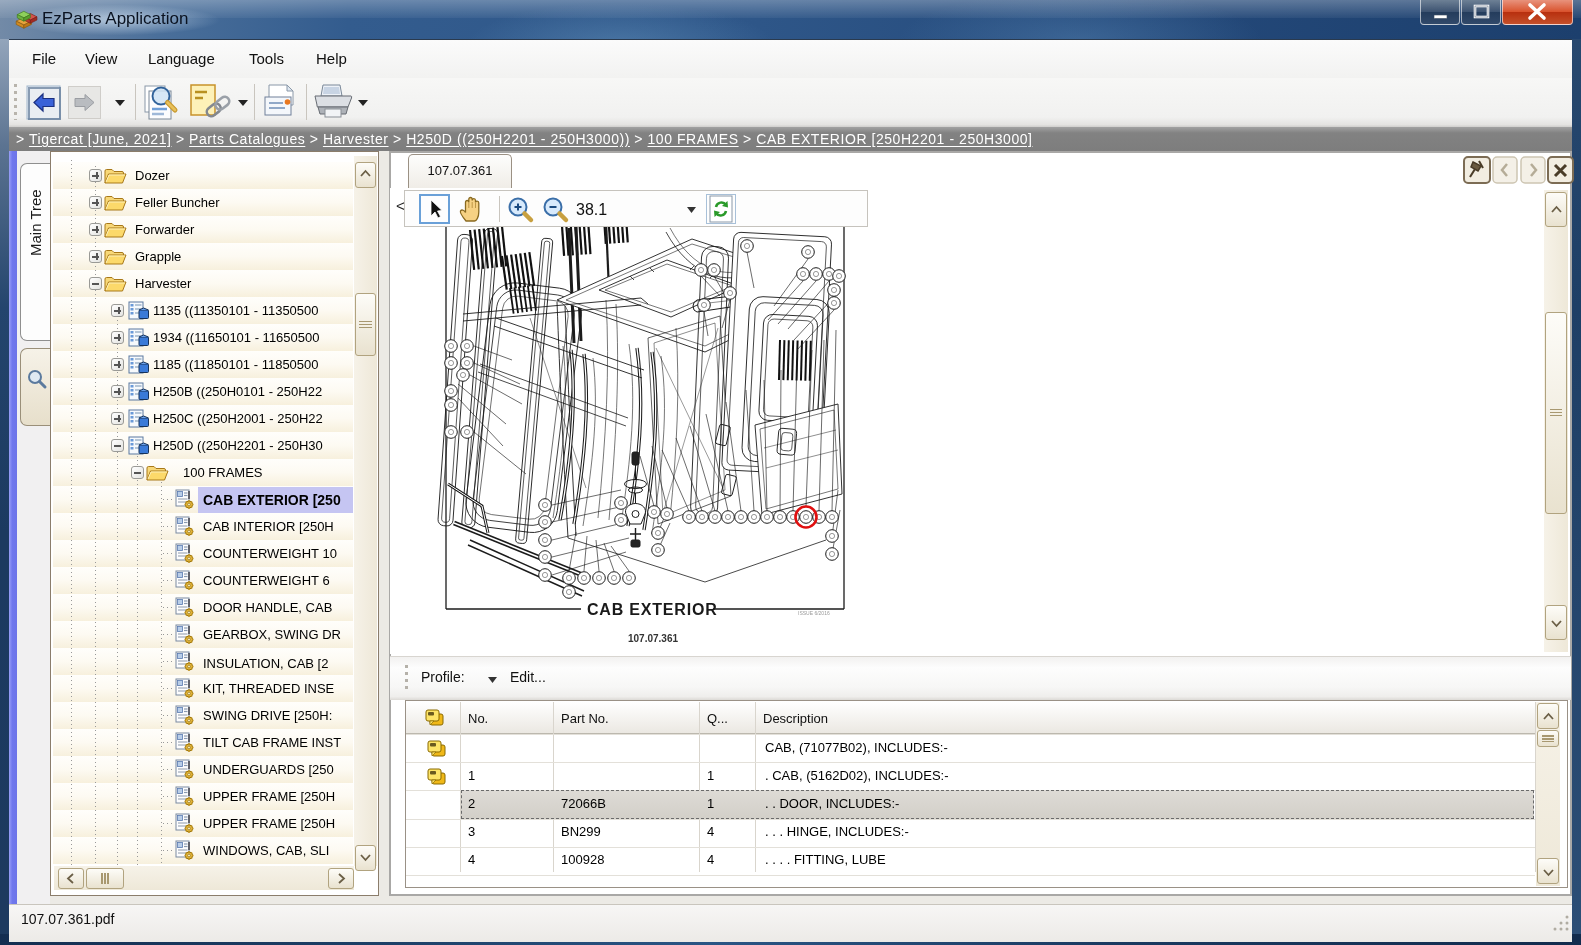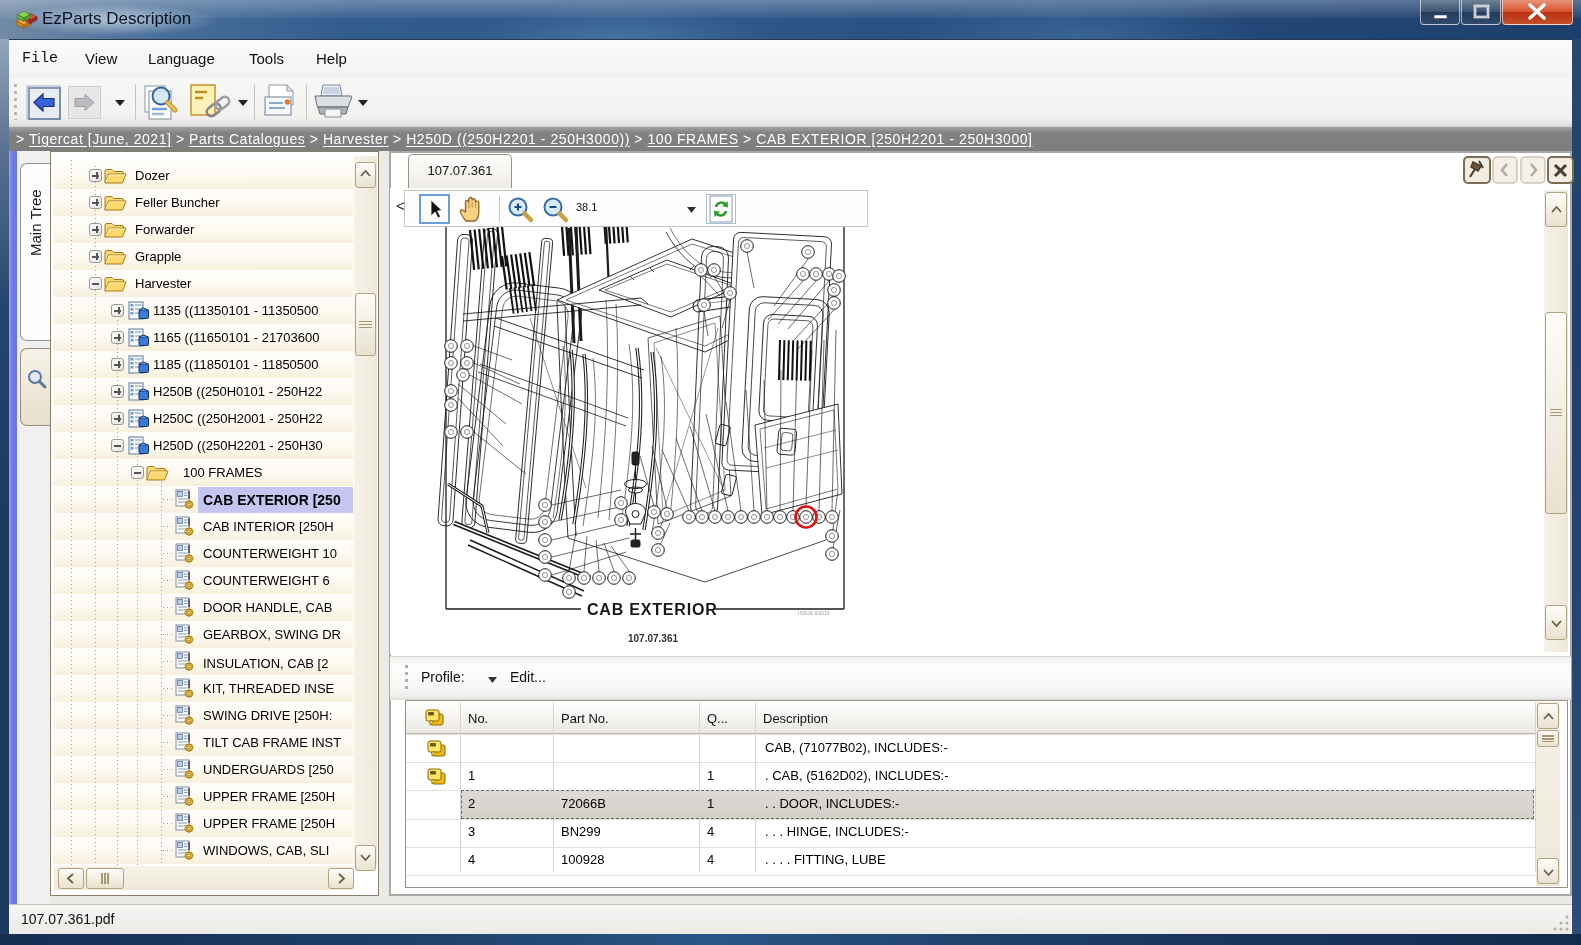--- a/index.html
+++ b/index.html
@@ -73,55 +73,55 @@
 #tablebox { left:405px; top:700px; width:1163px; height:188px; background:#fff;
   border:1px solid #9a9186; }
 .th { position:absolute; font-size:13px; color:#101010; top:711px; }
 .hdr { left:406px; top:702px; width:1129px; height:32px;
   background:linear-gradient(to bottom,#ffffff,#ebe8e2); border-bottom:1px solid #bcb8ae; }
 .colline { position:absolute; top:702px; width:1px; height:170px; background:#d9d5cd; }
 .rowline { position:absolute; left:406px; width:1129px; height:1px; background:#e3e0d9; }
 .td { position:absolute; font-size:13px; color:#000;text-align:center; }
 #selrow { left:461px; top:790px; width:1073px; height:29px;
   background:linear-gradient(to bottom,#dedbd6,#d2cfc8); outline:1px dashed #6a6a6a; outline-offset:-1px; }
-#statusbar { left:9px; top:904px; width:1563px; height:30px;
+#statusbar { left:9px; top:904px; width:1563px; height:38px;
   background:linear-gradient(to bottom,#f7f6f5,#eceae7); border-top:1px solid #c9c5bd;
   font-size:14px; color:#101010; line-height:29px; padding-left:12px; }
 </style></head><body>
 <div class="abs" id="titlebar">
     <div class="sheen"></div>
   </div>
 <svg class="abs" style="left:14px;top:9px" width="24" height="21" viewBox="0 0 22 19">
 <polygon points="2,11 9,7.5 16,11 9,14.5" fill="#e8a33b" stroke="#8a5a10" stroke-width="0.6"></polygon>
 <polygon points="2,11 2,14 9,17.5 9,14.5" fill="#d18a20" stroke="#8a5a10" stroke-width="0.6"></polygon>
 <polygon points="16,11 16,14 9,17.5 9,14.5" fill="#c07614" stroke="#8a5a10" stroke-width="0.6"></polygon>
 <polygon points="9,7 15,4 21,7 15,10" fill="#d4544a" stroke="#7a1f18" stroke-width="0.6"></polygon>
 <polygon points="9,7 9,10 15,13 15,10" fill="#b83a30" stroke="#7a1f18" stroke-width="0.6"></polygon>
 <polygon points="21,7 21,10 15,13 15,10" fill="#a32a22" stroke="#7a1f18" stroke-width="0.6"></polygon>
 <polygon points="3,5 9,2 15,5 9,8" fill="#8ed05c" stroke="#3e7a1e" stroke-width="0.6"></polygon>
 <polygon points="3,5 3,8 9,11 9,8" fill="#6cb23e" stroke="#3e7a1e" stroke-width="0.6"></polygon>
 <polygon points="15,5 15,8 9,11 9,8" fill="#58a02e" stroke="#3e7a1e" stroke-width="0.6"></polygon>
 </svg>
-<div class="abs" id="apptitle">EzParts Description</div>
+<div class="abs" id="apptitle">EzParts Application</div>
 <div class="abs winbtn" id="btnmin"><svg width="38" height="23">
       <rect x="13" y="15" width="13" height="3.5" fill="#fff" stroke="#3a4a60" stroke-width="0.6"></rect>
     </svg></div>
 <div class="abs winbtn" id="btnmax"><svg width="38" height="23">
       <rect x="13" y="6" width="13" height="11" fill="none" stroke="#fff" stroke-width="2.6"></rect>
       <rect x="13" y="6" width="13" height="11" fill="none" stroke="#3a4a60" stroke-width="0.5"></rect>
     </svg></div>
 <div class="abs winbtn" id="btnclose"><svg width="69" height="23">
       <path d="M27 5 L41 18 M41 5 L27 18" stroke="#fff" stroke-width="3.6" stroke-linecap="round"></path>
     </svg></div>
 <div class="abs" id="leftborder"></div>
 <div class="abs" id="rightborder"></div>
 <div class="abs" id="bottomborder"></div>
 <div class="abs" id="client"></div>
 <div class="abs" id="menubar"></div>
-<div class="abs menuitem" style="left:22px;font-family:Liberation Mono, monospace;">File</div>
+<div class="abs menuitem" style="left:32px;">File</div>
 <div class="abs menuitem" style="left:85px;">View</div>
 <div class="abs menuitem" style="left:148px;">Language</div>
 <div class="abs menuitem" style="left:249px;">Tools</div>
 <div class="abs menuitem" style="left:316px;text-align:right;">Help</div>
 <div class="abs" id="toolbar"></div>
 <div class="abs" style="left:14px;top:84px;width:3px;height:36px;background-image:repeating-linear-gradient(to bottom,#b8b4ac 0 3px,transparent 3px 7px)"></div>
 <svg class="abs" style="left:26px;top:85px" width="37" height="37" viewBox="0 0 37 37">
 <rect x="1" y="1" width="33" height="33" fill="#e9edf2" stroke="#9fb5cc"></rect>
 <rect x="3" y="3" width="31" height="31" fill="none" stroke="#38577e" stroke-width="2" opacity="0.55"></rect>
 <path d="M8 17.5 L17 9 L17 13.5 L28 13.5 L28 21.5 L17 21.5 L17 26 Z" fill="#3a62d8" stroke="#1a2f80" stroke-width="1.2"></path>
@@ -275,21 +275,21 @@
 <rect x="1" y="1" width="14" height="17" fill="#f6f9fc" stroke="#5a78a0"></rect>
 <rect x="2.5" y="3" width="3" height="2.5" fill="#6a9ad8"></rect>
       <line x1="7" y1="4" x2="13.5" y2="4" stroke="#9ab0c8" stroke-width="1.4"></line>
 <rect x="2.5" y="7" width="3" height="2.5" fill="#6a9ad8"></rect>
       <line x1="7" y1="8" x2="13.5" y2="8" stroke="#9ab0c8" stroke-width="1.4"></line>
 <rect x="2.5" y="11" width="3" height="2.5" fill="#6a9ad8"></rect>
       <line x1="7" y1="12" x2="13.5" y2="12" stroke="#9ab0c8" stroke-width="1.4"></line>
 <rect x="11" y="9" width="9.5" height="8.5" fill="#3a7ad8" stroke="#16325a" rx="1"></rect>
 <path d="M11 9 L15.5 7 L20.5 9" fill="#6aa0e8" stroke="#16325a"></path>
 </svg>
-    <div class="tlabel" style="left:100px;top:174px;font-size:13px">1165 ((11650101 - 21703600</div>
+    <div class="tlabel" style="left:100px;top:174px;font-size:13px">1934 ((11650101 - 11650500</div>
     <div class="trow" style="top:195px"></div>
     <div class="expbox" style="left:58px;top:202px">
       <i></i>
       <b></b>
     </div>
     <svg style="position:absolute;left:75px;top:199px" width="22" height="19" viewBox="0 0 22 19">
 <rect x="1" y="1" width="14" height="17" fill="#f6f9fc" stroke="#5a78a0"></rect>
 <rect x="2.5" y="3" width="3" height="2.5" fill="#6a9ad8"></rect>
       <line x1="7" y1="4" x2="13.5" y2="4" stroke="#9ab0c8" stroke-width="1.4"></line>
 <rect x="2.5" y="7" width="3" height="2.5" fill="#6a9ad8"></rect>
@@ -1102,21 +1102,21 @@
 <circle cx="13" cy="12" r="8.5" fill="#d8eafc" stroke="#3a6ea8" stroke-width="2"></circle>
 <line x1="9.5" y1="12" x2="16.5" y2="12" stroke="#1a4a80" stroke-width="2"></line>
 <line x1="13" y1="8.5" x2="13" y2="15.5" stroke="#1a4a80" stroke-width="2"></line>
 <path d="M19.5 18.5 L26 25" stroke="#c8a040" stroke-width="4.5" stroke-linecap="round"></path>
 </svg>
 <svg class="abs" style="left:540px;top:195px" width="32" height="29" viewBox="0 0 32 29">
 <circle cx="13" cy="12" r="8.5" fill="#d8eafc" stroke="#3a6ea8" stroke-width="2"></circle>
 <line x1="9.5" y1="12" x2="16.5" y2="12" stroke="#1a4a80" stroke-width="2"></line>
 <path d="M19.5 18.5 L26 25" stroke="#c8a040" stroke-width="4.5" stroke-linecap="round"></path>
 </svg>
-<div class="abs" style="left:576px;top:201px;font-size:11px;color:#111">38.1</div>
+<div class="abs" style="left:576px;top:201px;font-size:16px;color:#111">38.1</div>
 <svg class="abs" style="left:686px;top:206px" width="11" height="8">
     <polygon points="1,1 10,1 5.5,7" fill="#333"></polygon>
   </svg>
 <svg class="abs" style="left:706px;top:194px" width="30" height="30" viewBox="0 0 30 30">
 <rect x="0.5" y="0.5" width="29" height="29" fill="none" stroke="#a8c0d8"></rect>
 <rect x="4" y="2" width="22" height="26" fill="#fff" stroke="#8a98a8"></rect>
 <path d="M10 13 A5.5 5.5 0 0 1 20 11" fill="none" stroke="#2a9a2a" stroke-width="2.5"></path>
 <polygon points="21.5,7 22,13.5 16,12" fill="#2a9a2a"></polygon>
 <path d="M20 17 A5.5 5.5 0 0 1 10 19" fill="none" stroke="#2a9a2a" stroke-width="2.5"></path>
 <polygon points="8.5,23 8,16.5 14,18" fill="#2a9a2a"></polygon>

